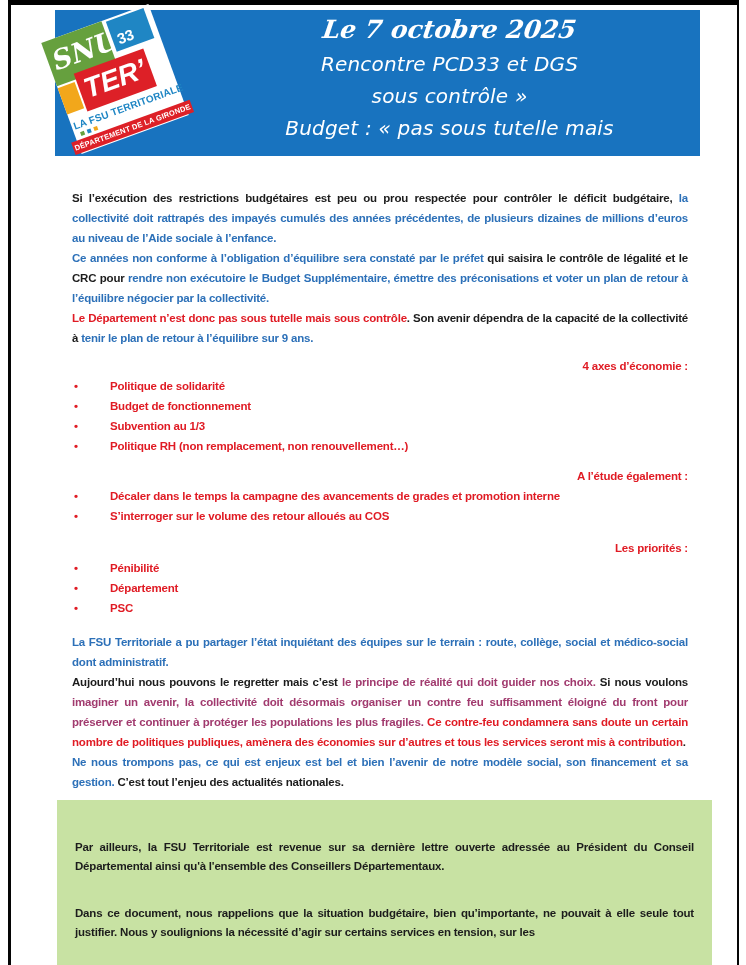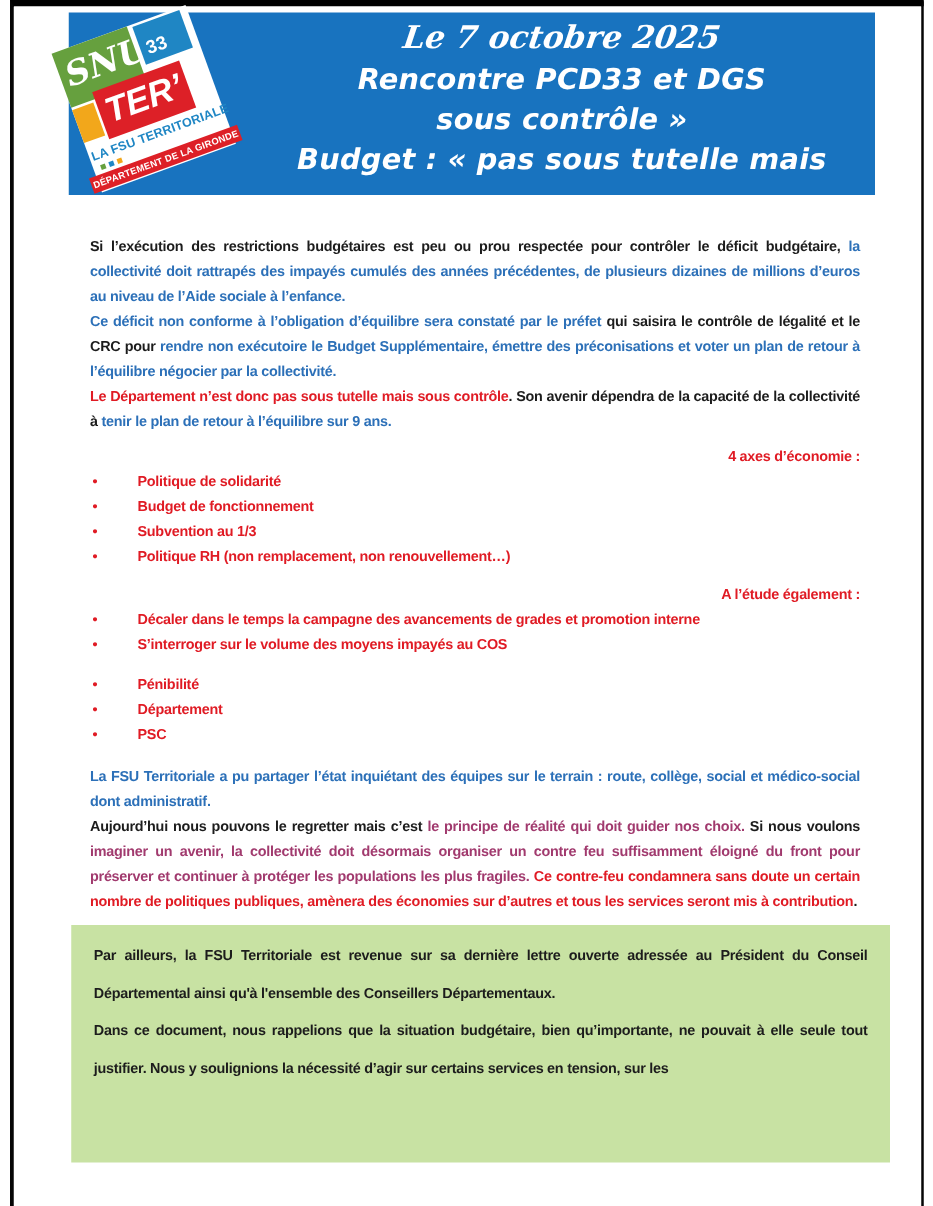--- a/index.html
+++ b/index.html
@@ -7,22 +7,22 @@
   body { position:relative; font-family:"Liberation Sans", sans-serif; }
 
   .page-border { position:absolute; left:8px; top:0; width:731px; height:965px;
     border-top:5px solid #000; border-left:3px solid #050505; border-right:2px solid #050505; }
 
   
   .banner { position:absolute; left:55px; top:10px; width:645px; height:146px; background:var(--banner_blue); }
   .banner-text { position:absolute; left:150px; right:6px; top:5px; text-align:center; color:#fff; }
   .banner-date { font-family:"DejaVu Serif", serif; font-style:italic; font-weight:bold;
     font-size:25px; transform:skewX(-8deg); margin-bottom:4px; }
-  .banner-title { font-family:"DejaVu Sans", sans-serif; font-style:italic; font-weight:bold;
-    font-size:23px; line-height:32px; letter-spacing:0.2px; }
+  .banner-title { font-family:"DejaVu Sans", sans-serif; font-style:italic; font-weight:normal;
+    font-size:20px; line-height:32px; letter-spacing:0.2px; }
 
   
   .logo { position:absolute; left:58px; top:20px; width:114px; height:118px; background:#fff;
     transform:rotate(-20deg); z-index:5; }
   .logo-green { position:absolute; left:0; top:0; width:64px; height:46px; background:var(--logo_green);
     color:#fff; font-family:"DejaVu Serif", serif; font-style:italic; font-weight:bold; font-size:27px;
     line-height:44px; padding-left:5px; white-space:nowrap; }
   .logo-blue33 { position:absolute; left:68px; top:2px; width:40px; height:32px; background:var(--logo_blue);
     color:#fff; font-weight:bold; font-size:15px; padding:12px 0 0 5px; }
   .logo-orange { position:absolute; left:0; top:48px; width:18px; height:28px; background:var(--logo_orange); }
@@ -41,21 +41,21 @@
     font-size:11.5px; font-weight:bold; letter-spacing:-0.2px; line-height:20px; color:var(--black); }
   .para { text-align:justify; }
   .heading { text-align:right; }
   .run-red { color:var(--red); }
   .run-blue { color:var(--blue); }
   .run-magenta { color:var(--magenta); }
   .run-black { color:var(--black); }
   .bullet-item { position:relative; padding-left:38px; text-align:left; line-height:20px; }
   .bullet-item .dot { position:absolute; left:2px; }
   .greenbox { background:var(--green_bg); margin:8px -24px 0 -15px; padding:10px 18px 60px 18px; }
-  .greenbox .para { line-height:30px; color:var(--black); }
+  .greenbox .para { line-height:19px; color:var(--black);margin-top:28px; }
 </style>
 </head>
 <body>
 
 <div class="page-border"></div>
 
 <div class="banner">
   <div class="banner-text">
     <div class="banner-date">Le 7 octobre 2025</div>
     <div class="banner-title">Rencontre PCD33 et DGS</div>
@@ -74,36 +74,38 @@
     <span style="background:var(--logo_green)"></span>
     <span style="background:var(--logo_blue)"></span>
     <span style="background:var(--logo_orange)"></span>
   </div>
   <div class="logo-ribbon">DÉPARTEMENT DE LA GIRONDE</div>
 </div>
 
 <div class="doc">
     <div class="spacer" style="height: 12px;"></div>
     <div class="para"><span class="run-black">Si l’exécution des restrictions budgétaires est peu ou prou respectée pour contrôler le déficit budgétaire, </span><span class="run-blue">la collectivité doit rattrapés des impayés cumulés  des années précédentes, de plusieurs dizaines de millions d’euros au niveau de l’Aide sociale à l’enfance.</span></div>
-    <div class="para"><span class="run-blue">Ce déficit non conforme à l’obligation d’équilibre sera constaté par le préfet </span><span class="run-black">qui saisira le contrôle de légalité et le CRC pour </span><span class="run-blue">rendre non exécutoire le Budget Supplémentaire, émettre des préconisations et voter un plan de retour à l’équilibre négocier par la collectivité.</span></div>
+    <div class="para"><span class="run-blue">Ce années non conforme à l’obligation d’équilibre sera constaté par le préfet </span><span class="run-black">qui saisira le contrôle de légalité et le CRC pour </span><span class="run-blue">rendre non exécutoire le Budget Supplémentaire, émettre des préconisations et voter un plan de retour à l’équilibre négocier par la collectivité.</span></div>
     <div class="para"><span class="run-red">Le Département n’est donc pas sous tutelle mais sous contrôle</span><span class="run-black">. Son avenir dépendra de la capacité de la collectivité à </span><span class="run-blue">tenir le plan de retour à l’équilibre sur 9 ans.</span></div>
     <div class="spacer" style="height: 8px;"></div>
     <div class="para heading"><span class="run-red">4 axes d’économie :</span></div>
     <div class="bullet-item run-red"><span class="dot">•</span><span>Politique de solidarité</span></div>
     <div class="bullet-item run-red"><span class="dot">•</span><span>Budget de fonctionnement</span></div>
     <div class="bullet-item run-red"><span class="dot">•</span><span>Subvention au 1/3</span></div>
     <div class="bullet-item run-red"><span class="dot">•</span><span>Politique RH (non remplacement, non renouvellement…)</span></div>
     <div class="spacer" style="height: 10px;"></div>
     <div class="para heading"><span class="run-red">A l’étude également :</span></div>
     <div class="bullet-item run-red"><span class="dot">•</span><span>Décaler dans le temps la campagne des avancements de grades et promotion interne</span></div>
-    <div class="bullet-item run-red"><span class="dot">•</span><span>S’interroger sur le volume des moyens impayés au COS</span></div>
+    <div class="bullet-item run-red"><span class="dot">•</span><span>S’interroger sur le volume des retour alloués au COS</span></div>
     <div class="spacer" style="height: 12px;"></div>
+    <div class="para heading"><span class="run-red">Les priorités :</span></div>
     <div class="bullet-item run-red"><span class="dot">•</span><span>Pénibilité</span></div>
     <div class="bullet-item run-red"><span class="dot">•</span><span>Département</span></div>
     <div class="bullet-item run-red"><span class="dot">•</span><span>PSC</span></div>
     <div class="spacer" style="height: 14px;"></div>
     <div class="para"><span class="run-blue">La FSU Territoriale a pu partager l’état inquiétant des équipes sur le terrain : route, collège, social et médico-social dont administratif.</span></div>
     <div class="para"><span class="run-black">Aujourd’hui nous pouvons le regretter mais c’est </span><span class="run-magenta">le principe de réalité qui doit guider nos choix.</span><span class="run-black"> Si nous voulons </span><span class="run-magenta">imaginer un avenir, la collectivité doit désormais organiser un contre feu suffisamment éloigné du front pour préserver et continuer à protéger les populations les plus fragiles.  </span><span class="run-red">Ce contre-feu condamnera sans doute un certain nombre de politiques publiques, amènera des économies sur d’autres et tous les services seront mis à contribution</span><span class="run-black">.</span></div>
+    <div class="para"><span class="run-blue">Ne nous trompons pas, ce qui est enjeux est bel et bien l’avenir de notre modèle social, son financement et sa gestion.</span><span class="run-black"> C’est tout l’enjeu des actualités nationales.</span></div>
     <div class="greenbox">
       <div class="para"><span class="run-black">Par ailleurs, la FSU Territoriale est revenue sur sa dernière lettre ouverte adressée au Président du Conseil Départemental ainsi qu'à l'ensemble des Conseillers Départementaux.</span></div>
       <div class="para"><span class="run-black">Dans ce document, nous rappelions que la situation budgétaire, bien qu’importante, ne pouvait à elle seule tout justifier. Nous y soulignions la nécessité d’agir sur certains services en tension, sur les</span></div>
     </div>
   </div>
 
 </body></html>

